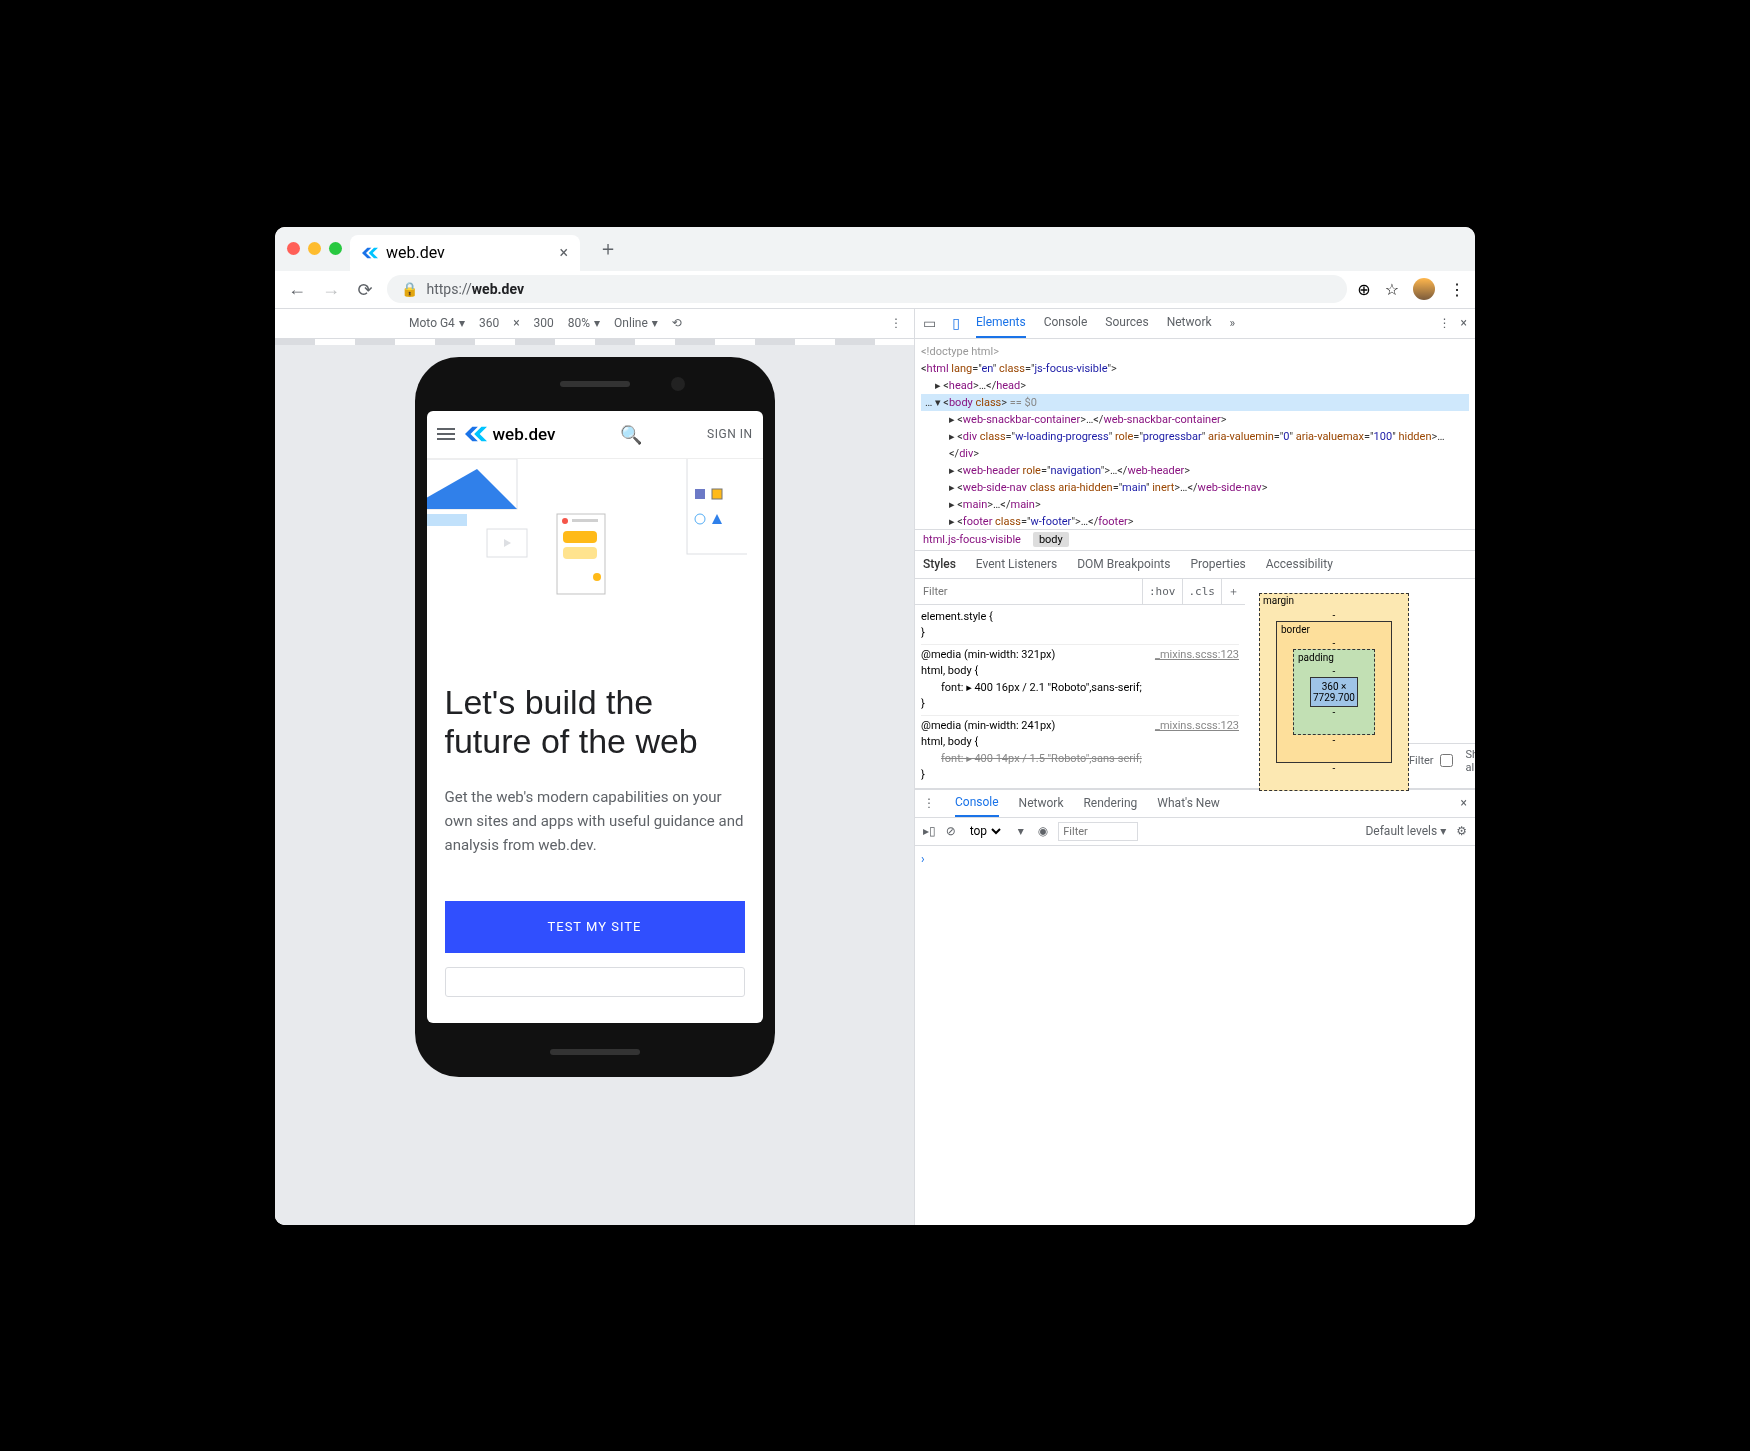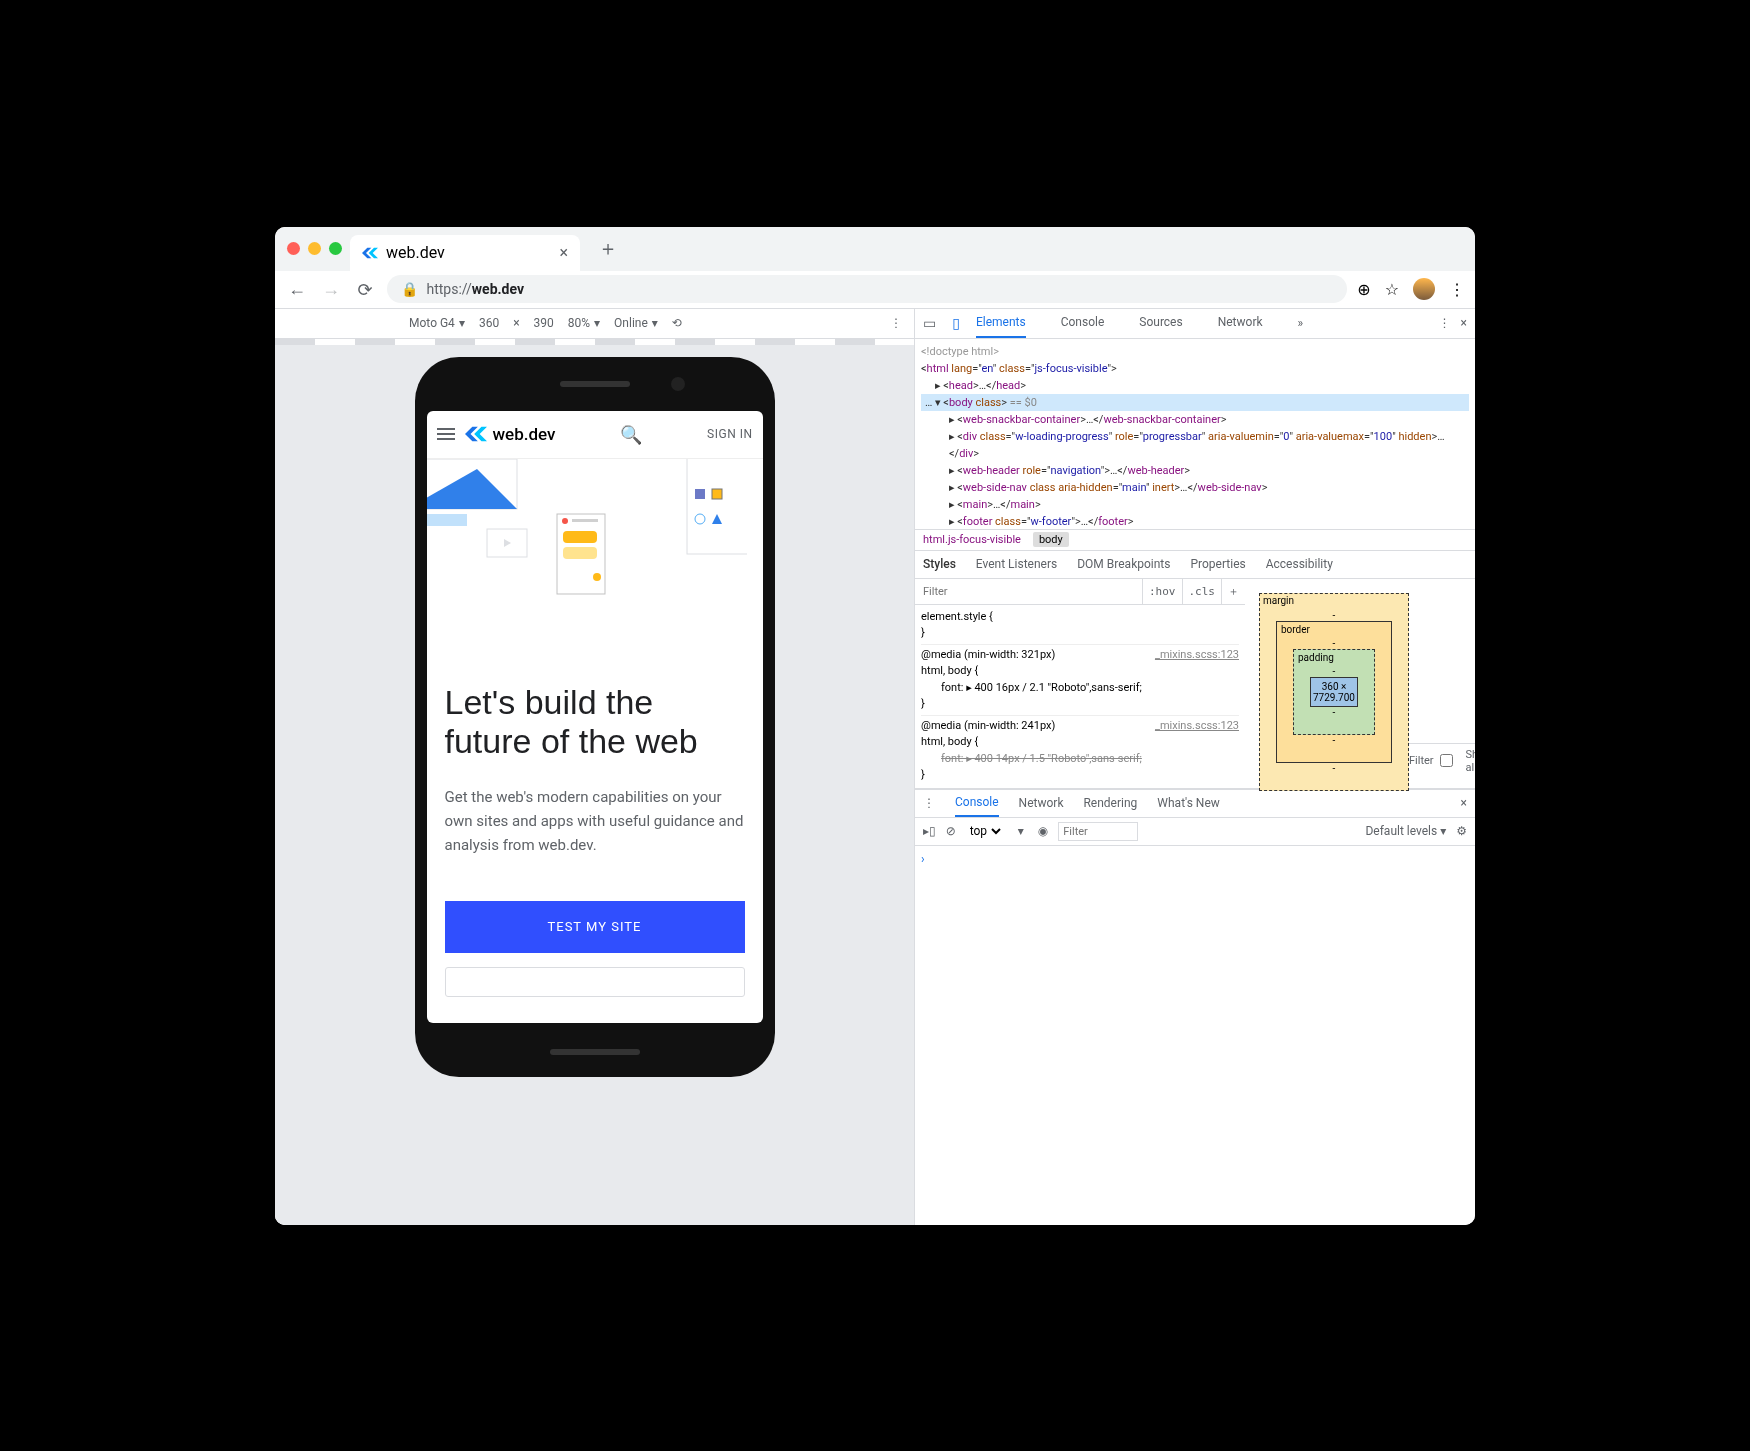--- a/index.html
+++ b/index.html
@@ -33,21 +33,21 @@
 .logoarrow{width:22px;height:16px}
 .signin{margin-left:auto;font-size:12px;font-weight:400;letter-spacing:.5px;color:#5f6368}
 .hero{flex:1;padding:24px 18px;position:relative;overflow:hidden}
 .decor{position:absolute;top:0;left:0;right:0;height:170px;opacity:.9}
 .h1{font-size:34px;font-weight:400;line-height:1.15;margin-top:200px;color:#202124;font-family:"Google Sans",Arial,sans-serif}
 .p{font-size:15px;color:#5f6368;margin-top:24px;line-height:1.6}
 .cta{margin-top:44px;background:#304ffe;color:#fff;height:52px;display:flex;align-items:center;justify-content:center;font-size:13px;font-weight:400;letter-spacing:1px}
 .right{width:560px;display:flex;flex-direction:column;background:#fff}
 .dthdr{height:30px;display:flex;align-items:center;border-bottom:1px solid #dadce0;font-size:12px;color:#5f6368}
 .dthdr .ic{padding:0 8px;font-size:14px}
-.dttabs{display:flex;gap:35px;padding:0 8px;height:100%;align-items:center}
+.dttabs{display:flex;gap:18px;padding:0 8px;height:100%;align-items:center}
 .dttab{height:100%;display:flex;align-items:center;border-bottom:2px solid transparent}
 .dttab.active{color:#1a73e8;border-color:#1a73e8}
 .dom{font-family:Menlo,monospace;font-size:11px;padding:4px 6px;line-height:1.55;color:#333;overflow:auto;max-height:190px}
 .dom .t{color:#881280}.dom .a{color:#994500}.dom .v{color:#1a1aa6}
 .dom .sel{background:#cfe8fc}
 .crumb{height:22px;border-top:1px solid #dadce0;border-bottom:1px solid #dadce0;display:flex;align-items:center;gap:12px;padding:0 8px;font-size:11px}
 .crumb .c1{color:#881280}.crumb .c2{background:#ddd;padding:1px 6px;border-radius:2px}
 .subtabs{height:28px;display:flex;align-items:center;gap:20px;padding:3px 8px;font-size:12px;color:#5f6368;border-bottom:1px solid #dadce0}
 .subtabs .active{color:#333;font-weight:500}
 .stylewrap{display:flex;height:210px;border-bottom:1px solid #dadce0}
@@ -118,21 +118,21 @@
 
   <div class="left">
    <div class="devicebar">
     <div style="width:120px"></div>
     <span class="sel">
             <span>Moto G4</span> 
             <span>▾</span>
           </span>
     <span>360</span>
     <span>×</span>
-    <span>390</span>
+    <span>300</span>
     <span class="sel">
             <span>80%</span> 
             <span>▾</span>
           </span>
     <span class="sel">
             <span>Online</span> 
             <span>▾</span>
           </span>
     <span>⟲</span>
     <div class="opts">

